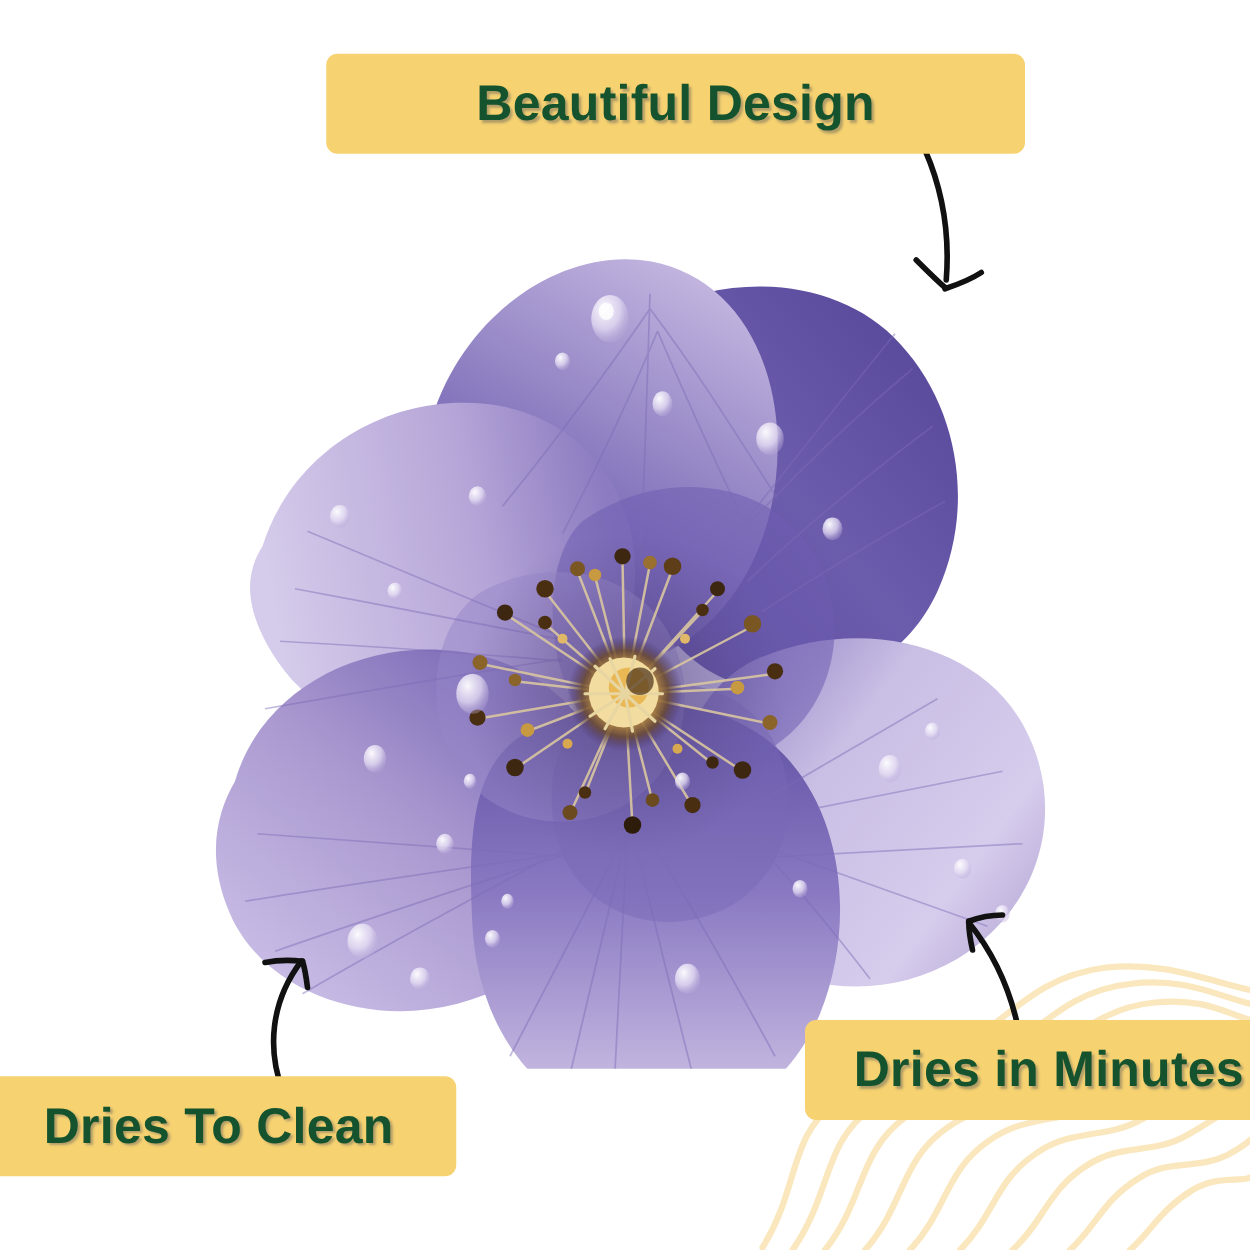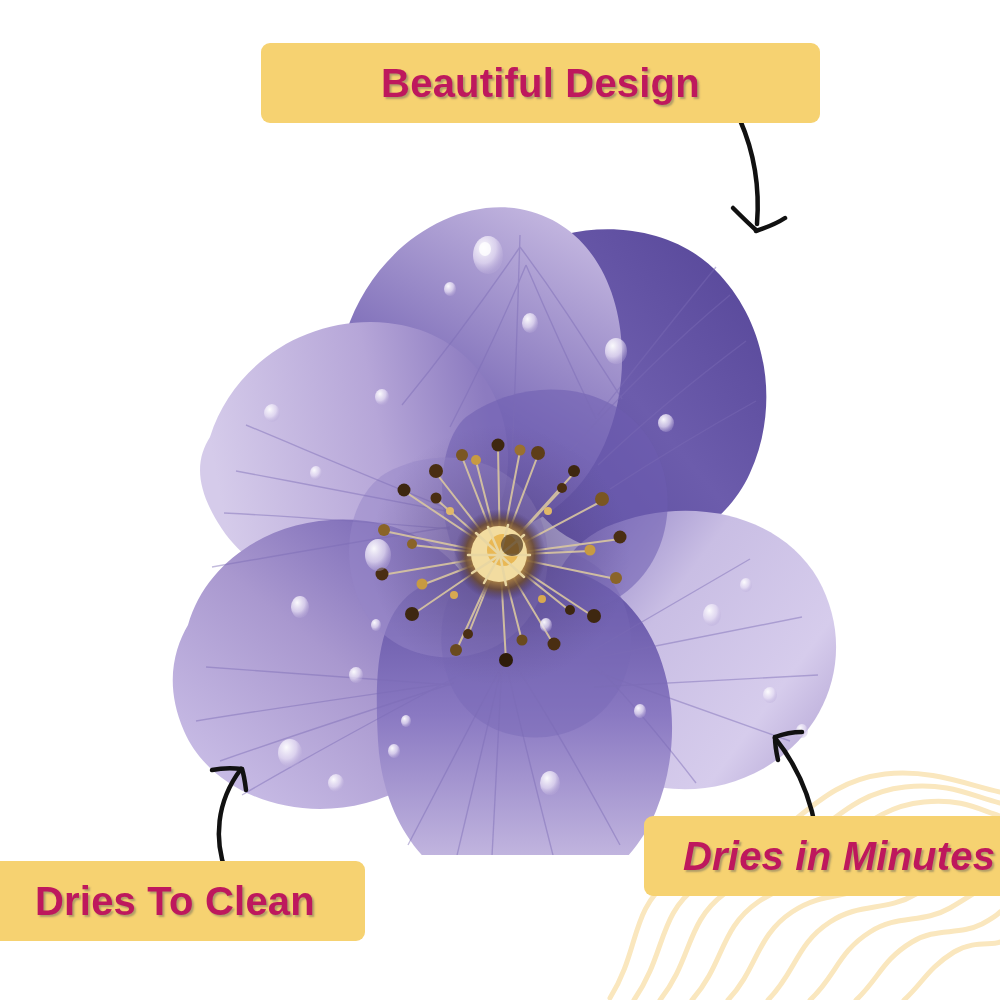--- a/index.html
+++ b/index.html
@@ -46,21 +46,21 @@
 
   
   .badge {
     position: absolute;
     background: #F6D271;
     display: flex;
     align-items: center;
     box-sizing: border-box;
   }
   .badge span {
-    color: #be185d;
+    color: #14532d;
     font-weight: 700;
     letter-spacing: 0.2px;
     text-shadow: 2px 2px 2px rgba(90,90,90,0.45);
     white-space: nowrap;
   }
 
   .badge-top {
     left: 261px;
     top: 43px;
     width: 559px;
@@ -81,21 +81,21 @@
   .badge-bottom-left span { font-size: 40px; }
 
   .badge-bottom-right {
     left: 644px;
     top: 816px;
     width: 376px;
     height: 80px;
     border-radius: 9px 0 0 9px;
     padding-left: 39px;
   }
-  .badge-bottom-right span { font-size: 40px; font-style: italic; }
+  .badge-bottom-right span { font-size: 40px; }
 </style>
 </head>
 <body>
 
 <div id="canvas">
 
   <svg class="waves" viewBox="0 0 400 260">
     <g fill="none" stroke="#FAE7BE" stroke-width="5" stroke-linecap="round">
       <path d="M10,258 C40,210 30,170 70,140 C110,110 140,120 175,95 C212,68 235,40 285,34 C330,29 365,44 400,52"></path>
       <path d="M34,260 C66,214 58,174 98,146 C136,119 166,128 200,104 C236,79 258,52 305,47 C348,42 372,56 400,63"></path>

